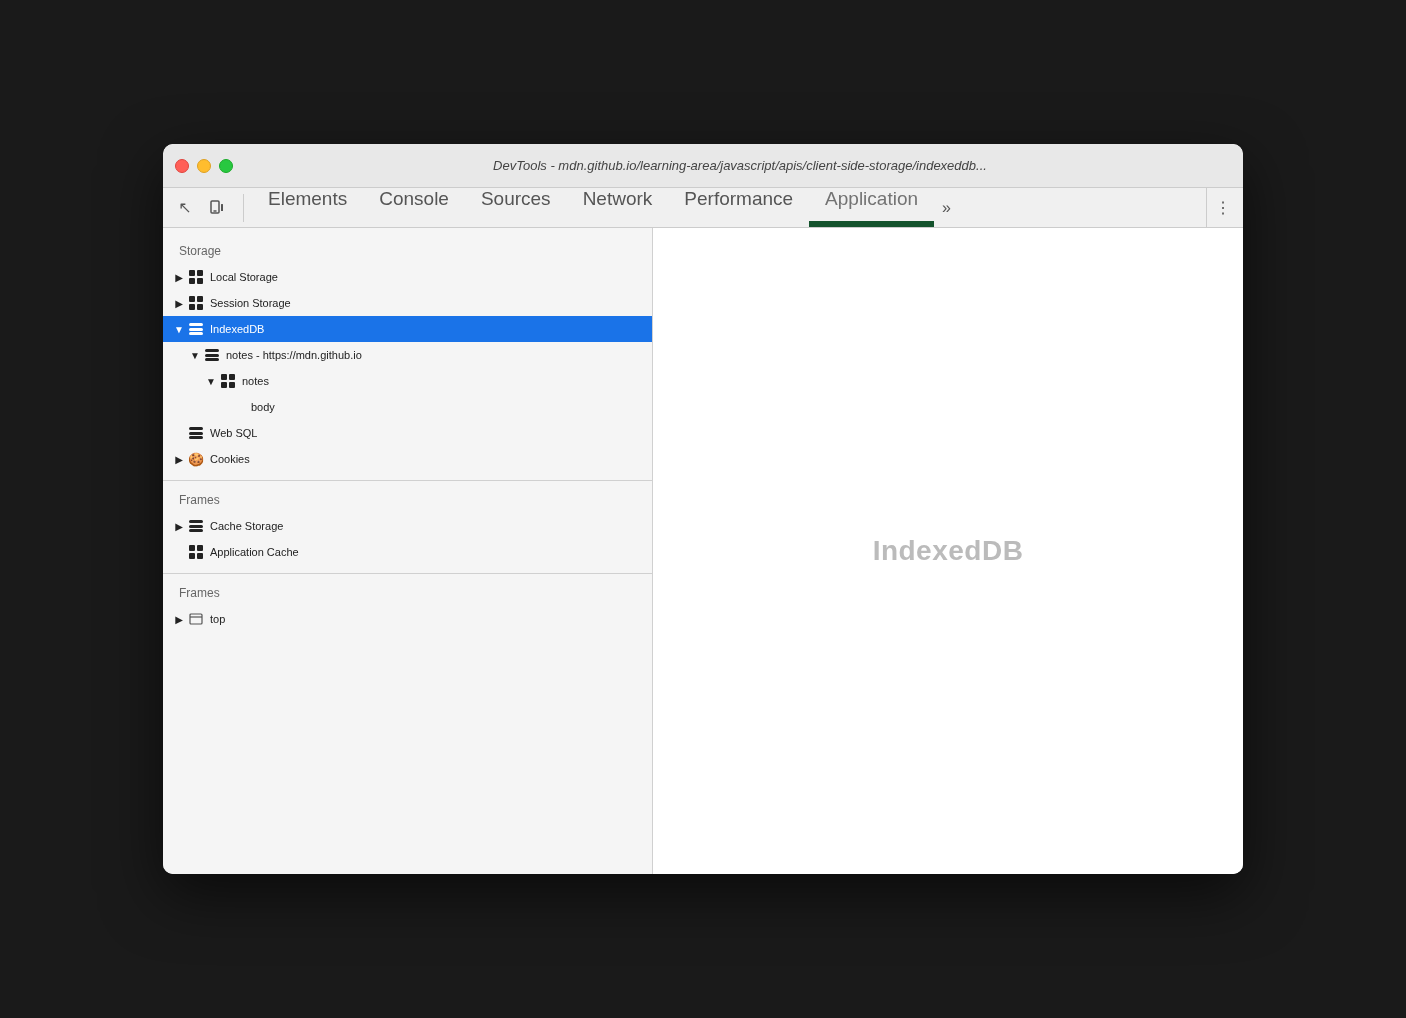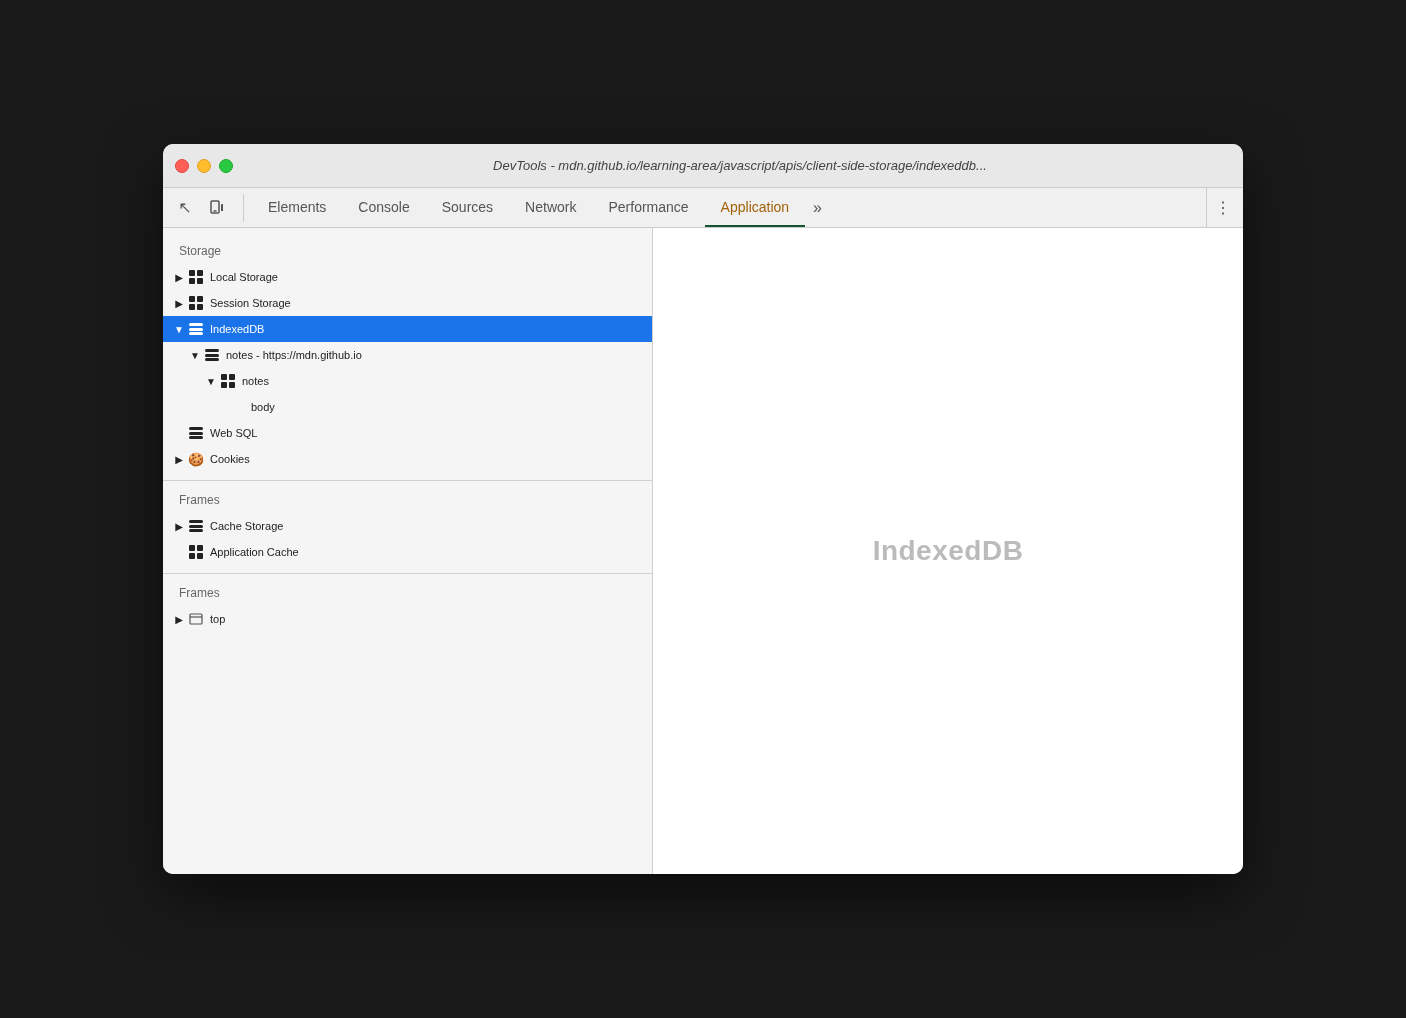--- a/index.html
+++ b/index.html
@@ -85,30 +85,29 @@
     .tabs {
       display: flex;
       align-items: flex-end;
       height: 100%;
       flex: 1;
     }
     .tab {
       padding: 0 16px;
       height: 100%;
       display: flex;
-      align-items: center;
-      font-size: 14px;
+      font-size: 19px;
       color: #555;
       cursor: pointer;
       border-bottom: 2px solid transparent;
       white-space: nowrap;
     }
     .tab.active {
-      color: #a16207;
-      border-bottom: 2px solid #14532d;
+      color: #737373;
+      border-bottom: 6px solid #14532d;
       font-weight: 500;
     }
     .tab-more {
       padding: 0 8px;
       font-size: 16px;
       color: #555;
       cursor: pointer;
       display: flex;
       align-items: center;
       height: 100%;

